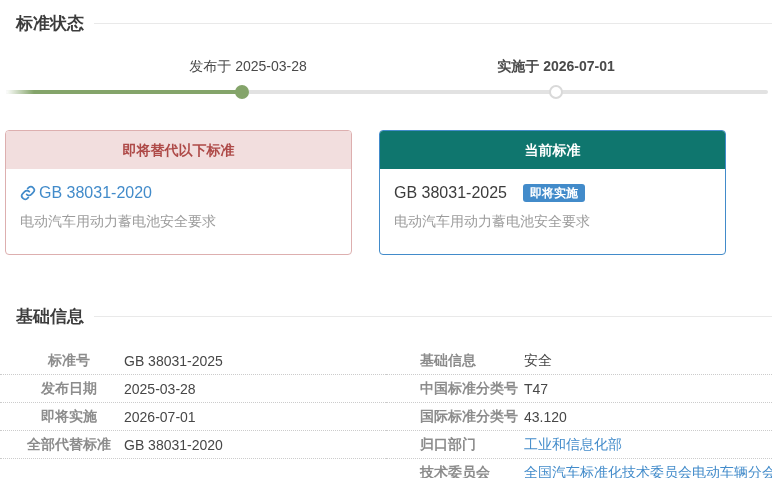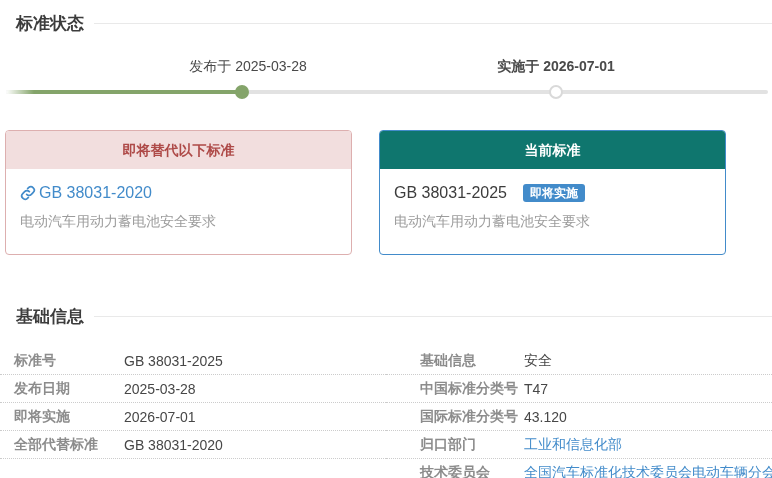--- a/index.html
+++ b/index.html
@@ -44,21 +44,21 @@
            padding:3px 7px; border-radius:3px; line-height:1; }
   .std-name { margin-top:11px; font-size:14px; color:#9c9c9c; }
 
   
   .info-table { display:flex; margin-top:19px; }
   .info-col { width:50%; }
   .info-row { display:flex; align-items:center; height:28px; border-bottom:1px dotted #cccccc; font-size:14px; white-space:nowrap; overflow:hidden; }
   .info-col.left .info-row { padding-left:14px; }
   .info-col.right .info-row { padding-left:34px; }
   .info-label { color:#8c8c8c; font-weight:bold; flex:0 0 auto; }
-  .info-col.left .info-label { width:110px; }
+  .info-col.left .info-label { width:110px;text-align:center; }
   .info-col.right .info-label { width:104px; }
   .info-value { color:#474747; }
   a.info-value { color:#428bca; text-decoration:none; }
 </style>
 </head>
 <body>
 
 <div class="page">
 
   <div class="section-head first">

